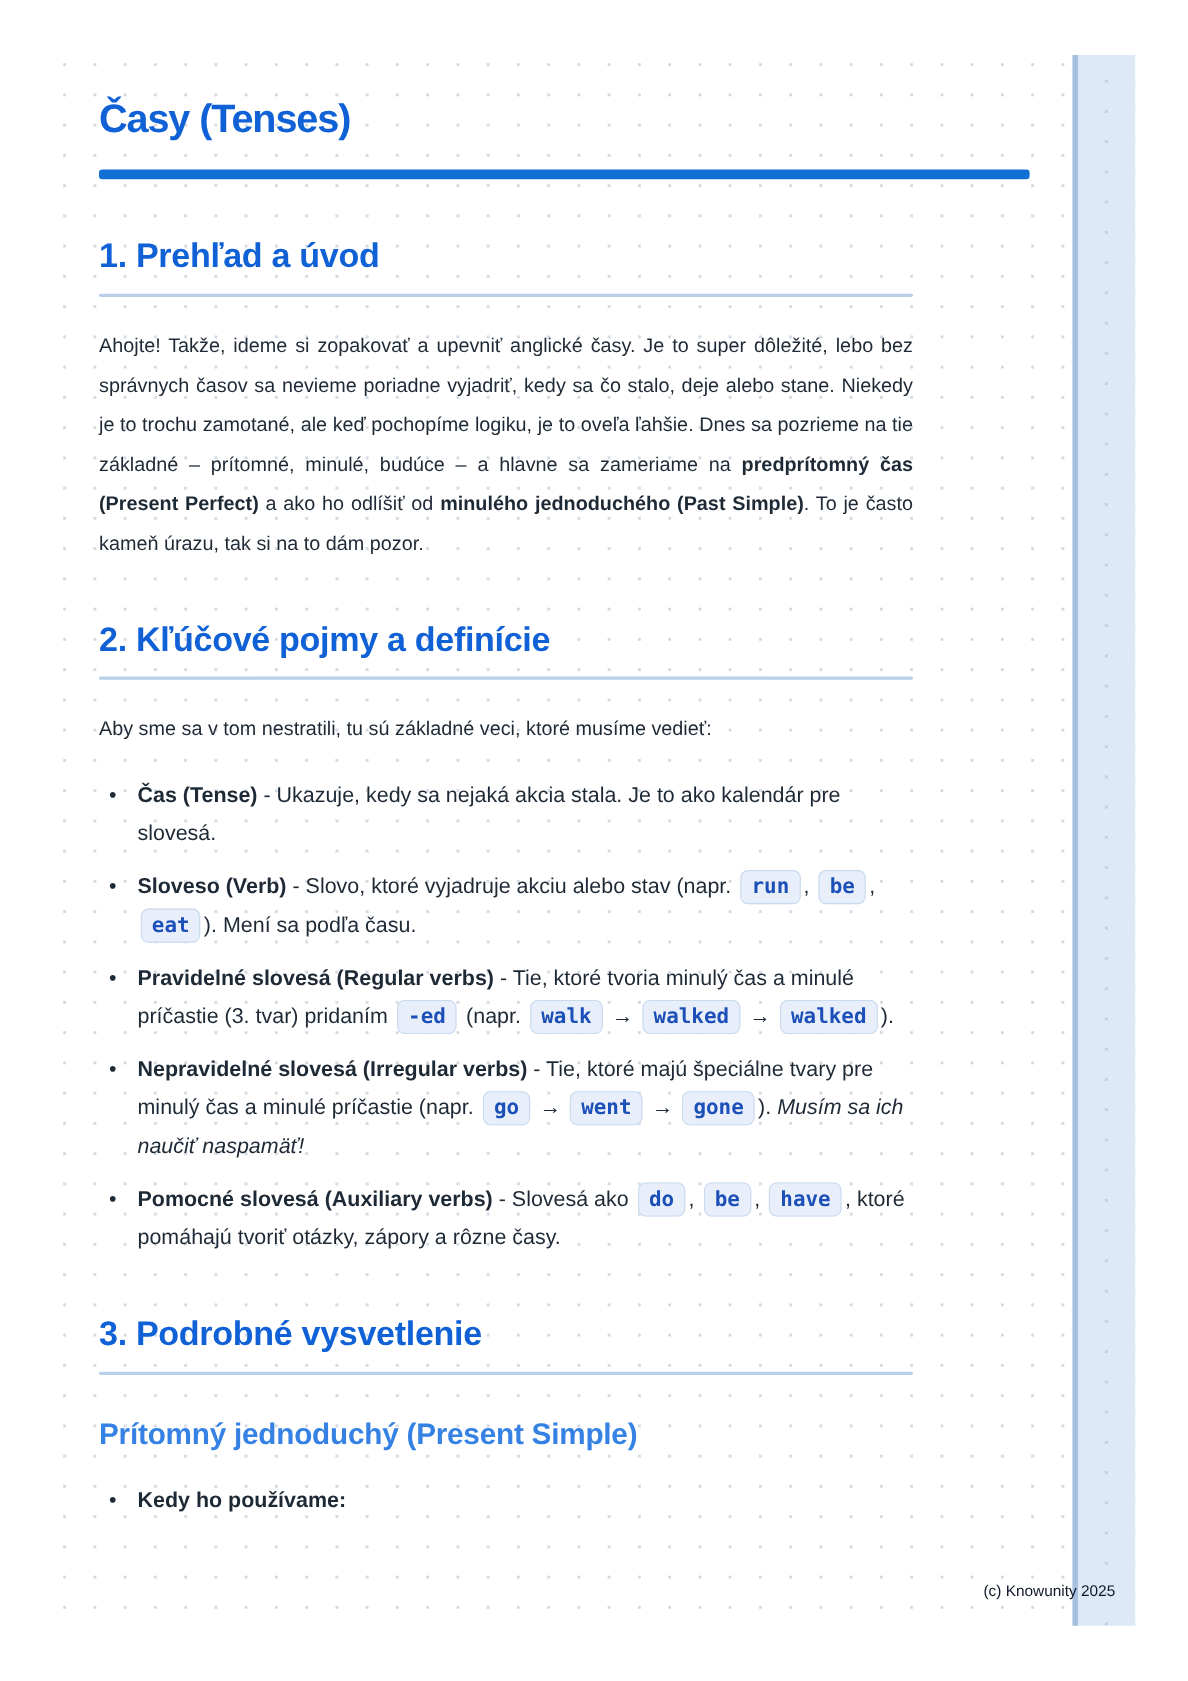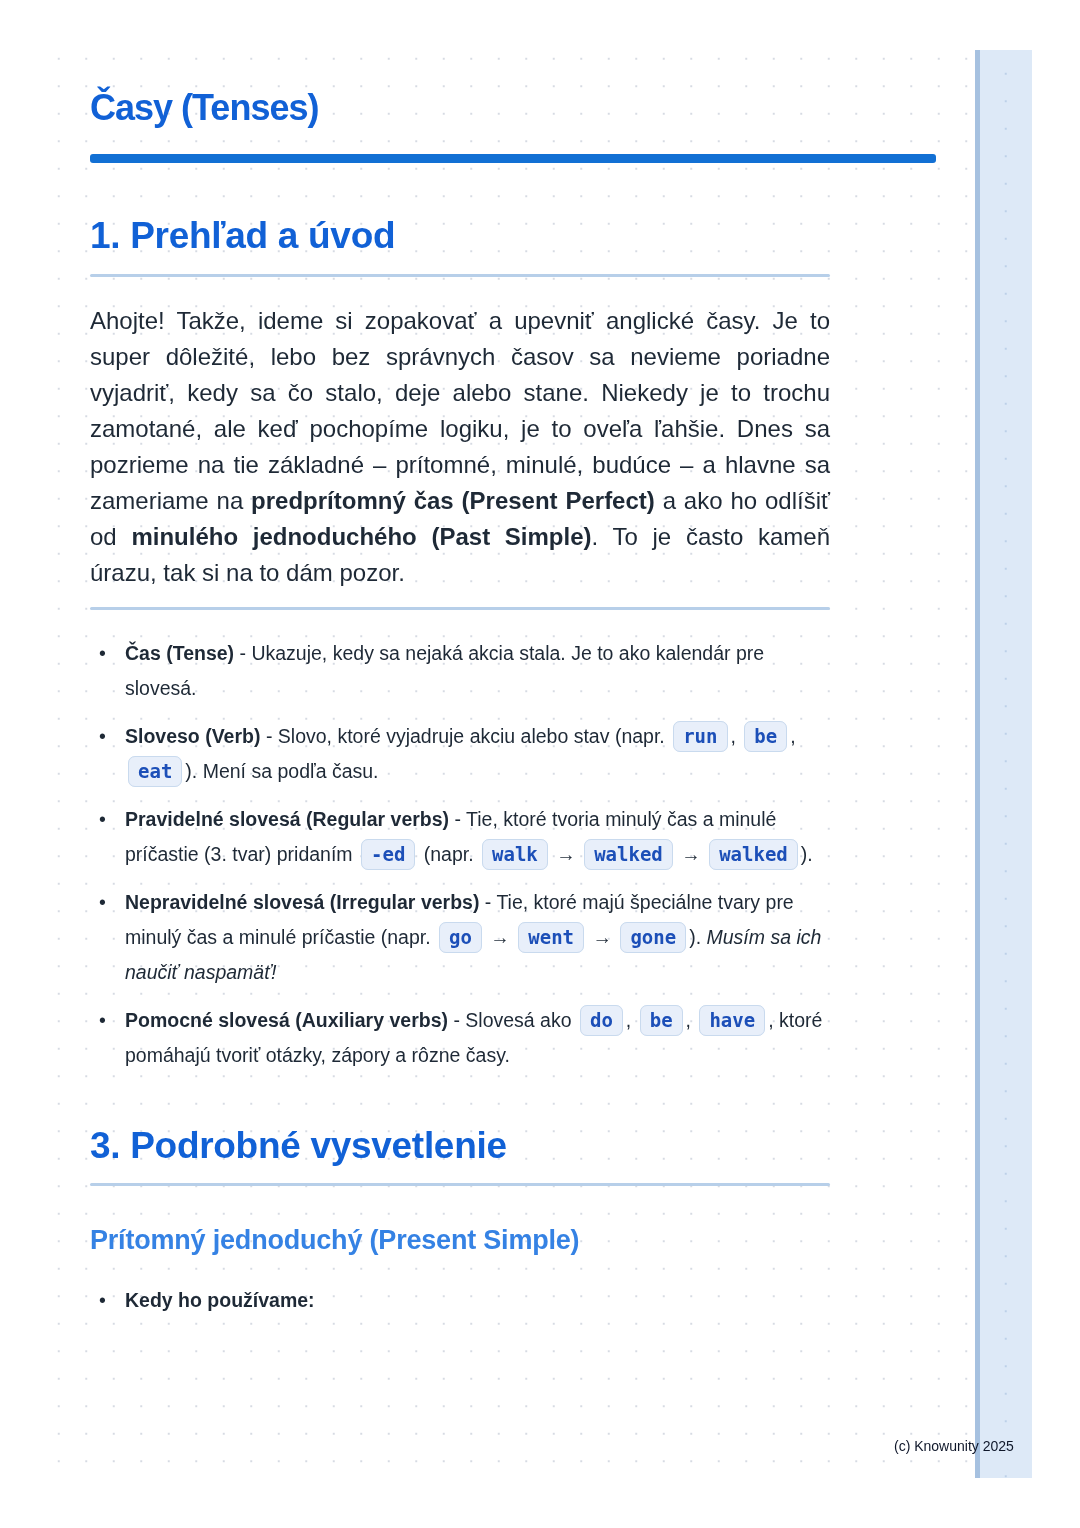--- a/index.html
+++ b/index.html
@@ -32,29 +32,29 @@
   h1.page-title{
     margin:86px 0 0 0;
     font-size:36px;line-height:1.2;font-weight:800;letter-spacing:-1px;
     color:#1161d6;
   }
   .title-rule{
     margin-top:25px;height:9px;width:846px;background:#1270d4;border-radius:3px;
   }
   h2.section-heading{
     margin:52px 0 0 0;
-    font-size:37px;line-height:1.15;font-weight:800;letter-spacing:-0.3px;
+    font-size:31px;line-height:1.15;font-weight:800;letter-spacing:-0.3px;
     color:#1161d6;
   }
   .heading-underline{
     margin-top:16px;height:3px;width:740px;background:#b7cfe9;border-radius:2px;
   }
   .para{
     margin:26px 0 0 0;width:740px;
-    font-size:24px;line-height:36px;color:#1e2936;
+    font-size:18px;line-height:36px;color:#1e2936;
   }
   .para.justified{text-align:justify;}
   h3.sub-heading{
     margin:38px 0 0 0;
     font-size:27px;line-height:1.2;font-weight:800;letter-spacing:-0.2px;
     color:#3582e4;
   }
   ul.bullet-list{
     list-style:none;margin:26px 0 0 0;padding:0;width:742px;
   }
@@ -87,21 +87,23 @@
   <div class="dots"></div>
   <div class="edge-panel"></div>
 
   <main class="content">
     <h1 class="page-title">Časy (Tenses)</h1>
     <div class="title-rule"></div>
     <div id="sections">
         <h2 class="section-heading">1. Prehľad a úvod</h2>
         <div class="heading-underline"></div>
         <p class="para justified"><span class="seg-p">Ahojte! Takže, ideme si zopakovať a upevniť anglické časy. Je to super dôležité, lebo bez správnych časov sa nevieme poriadne vyjadriť, kedy sa čo stalo, deje alebo stane. Niekedy je to trochu zamotané, ale keď pochopíme logiku, je to oveľa ľahšie. Dnes sa pozrieme na tie základné – prítomné, minulé, budúce – a hlavne sa zameriame na </span><span class="seg-b">predprítomný čas (Present Perfect)</span><span class="seg-p"> a ako ho odlíšiť od </span><span class="seg-b">minulého jednoduchého (Past Simple)</span><span class="seg-p">. To je často kameň úrazu, tak si na to dám pozor.</span></p>
+        <h2 class="section-heading">2. Kľúčové pojmy a definície</h2>
         <div class="heading-underline"></div>
+        <p class="para"><span class="seg-p">Aby sme sa v tom nestratili, tu sú základné veci, ktoré musíme vedieť:</span></p>
         <ul class="bullet-list">
           <li class="bullet-item">
             <span class="bullet-marker">•</span>
             <span class="bullet-text"><span class="seg-b">Čas (Tense)</span><span class="seg-p"> - Ukazuje, kedy sa nejaká akcia stala. Je to ako kalendár pre slovesá.</span></span>
           </li>
           <li class="bullet-item">
             <span class="bullet-marker">•</span>
             <span class="bullet-text"><span class="seg-b">Sloveso (Verb)</span><span class="seg-p"> - Slovo, ktoré vyjadruje akciu alebo stav (napr. </span><span class="code-tag">run</span><span class="seg-p">, </span><span class="code-tag">be</span><span class="seg-p">, </span><span class="code-tag">eat</span><span class="seg-p">). Mení sa podľa času.</span></span>
           </li>
           <li class="bullet-item">

